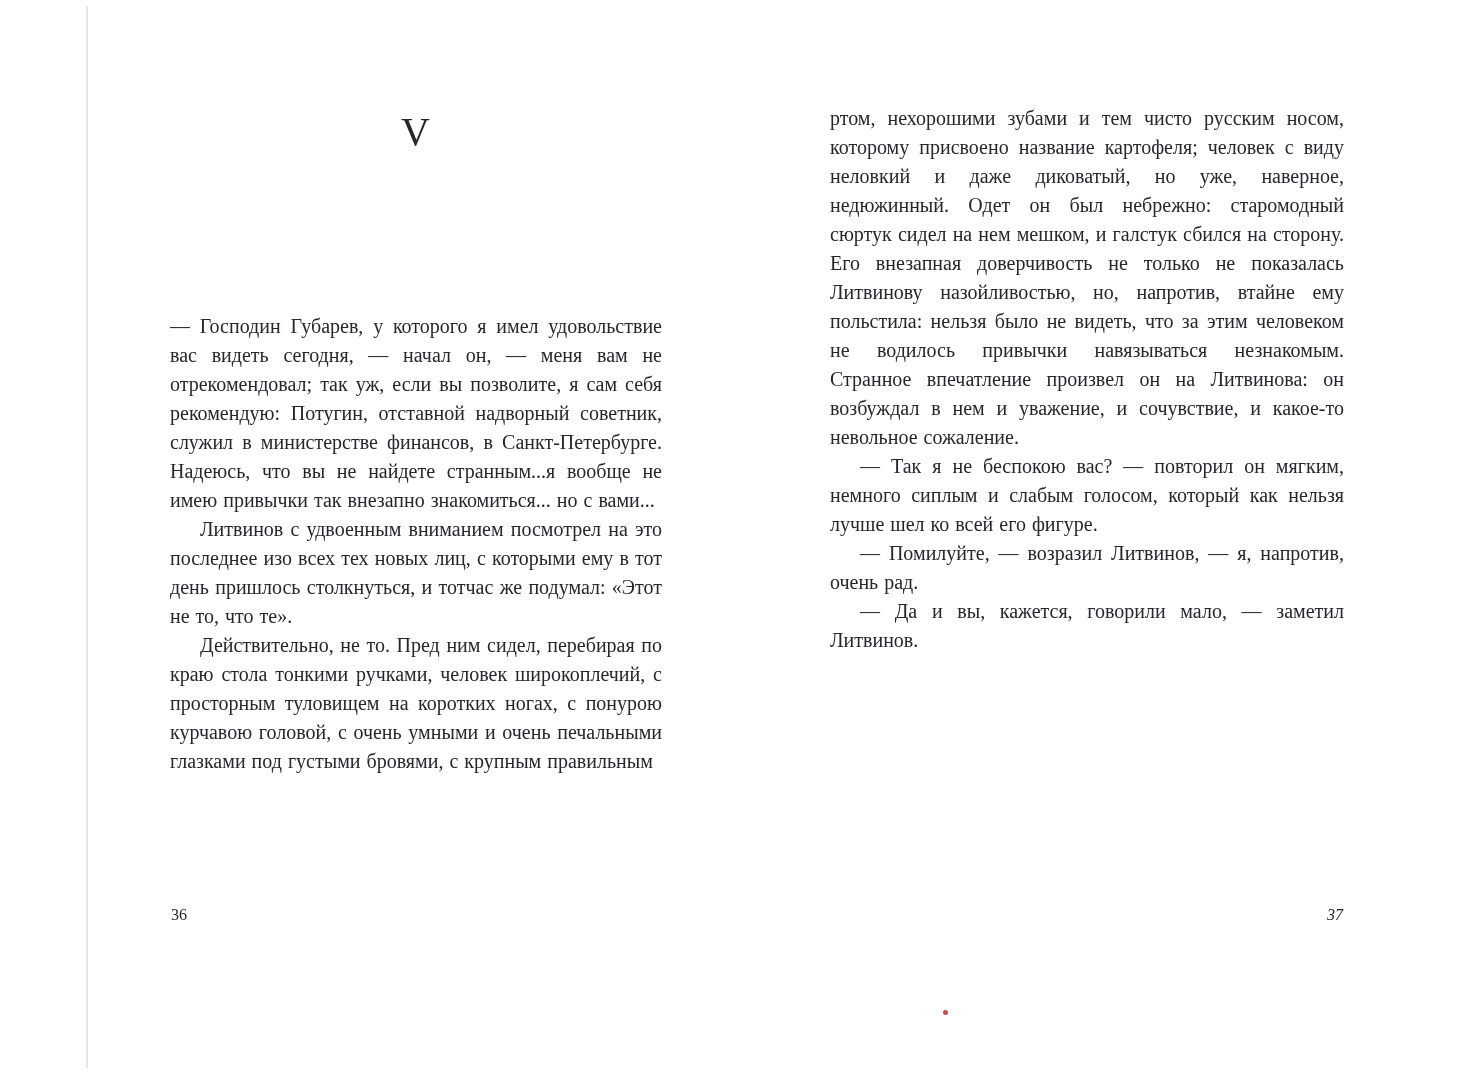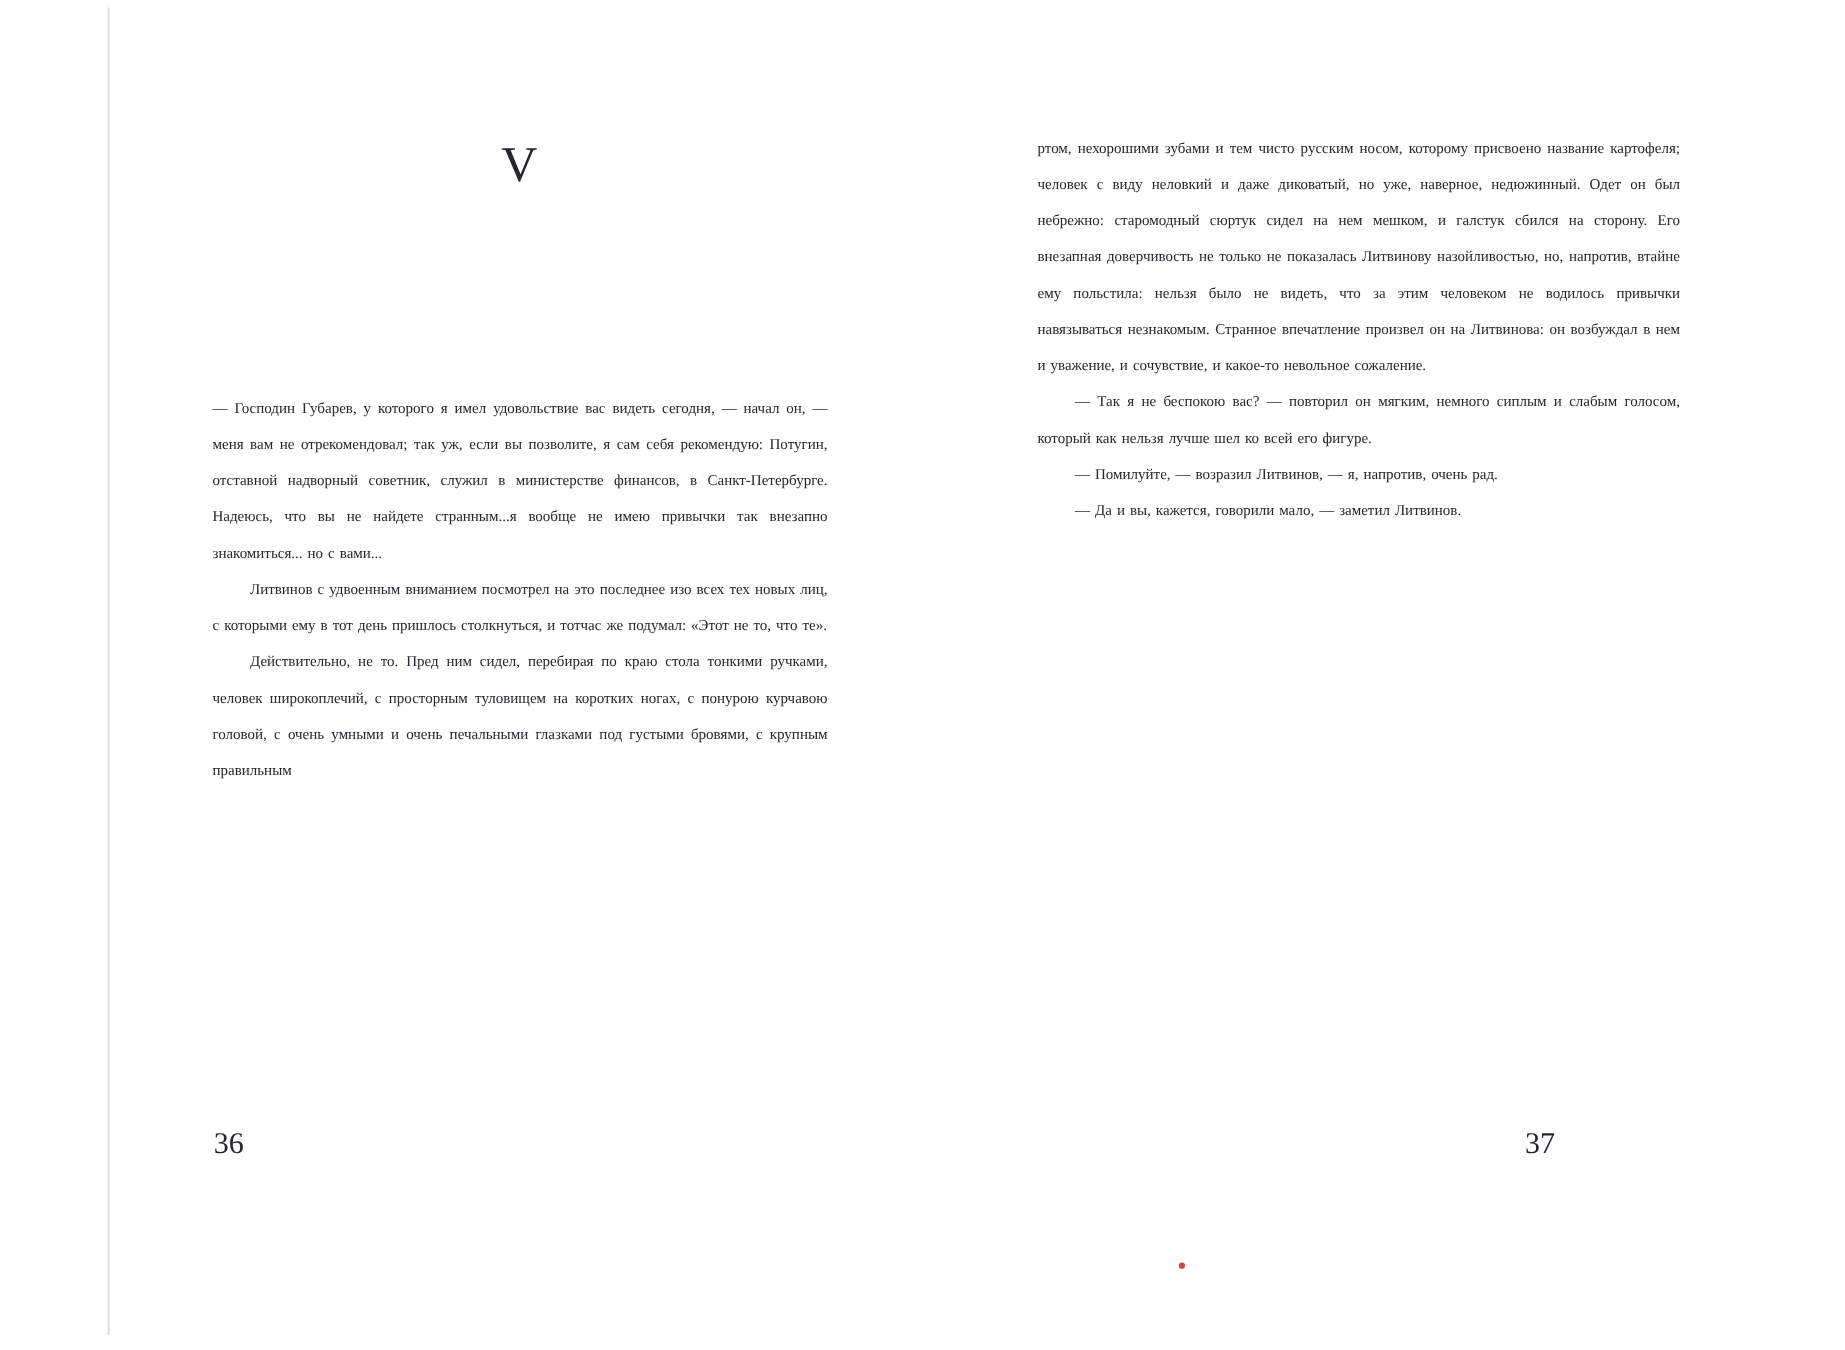--- a/index.html
+++ b/index.html
@@ -39,37 +39,37 @@
   }
   .chapter-heading {
     text-align: center;
     font-size: 40px;
     font-weight: normal;
     line-height: 44px;
     margin-bottom: 158px;
     letter-spacing: 1px;
   }
   p.body-text {
-    font-size: 12px;
+    font-size: 20px;
     line-height: 29px;
     text-align: justify;
     text-indent: 30px;
     word-spacing: 1px;
   }
   p.no-indent {
     text-indent: 0;
   }
   .page-number {
     position: absolute;
-    font-size: 24px;
+    font-size: 16px;
     line-height: 24px;
     text-align: right;
   }
   .pn-left { left: 171px; top: 903px; }
-  .pn-right { left: 1220px; top: 903px; }
+  .pn-right { left: 1327px; top: 903px; font-style: italic; }
   .red-speck {
     position: absolute;
     left: 943px;
     top: 1010px;
     width: 5px;
     height: 5px;
     border-radius: 50%;
     background: #c22a24;
     opacity: 0.85;
   }

